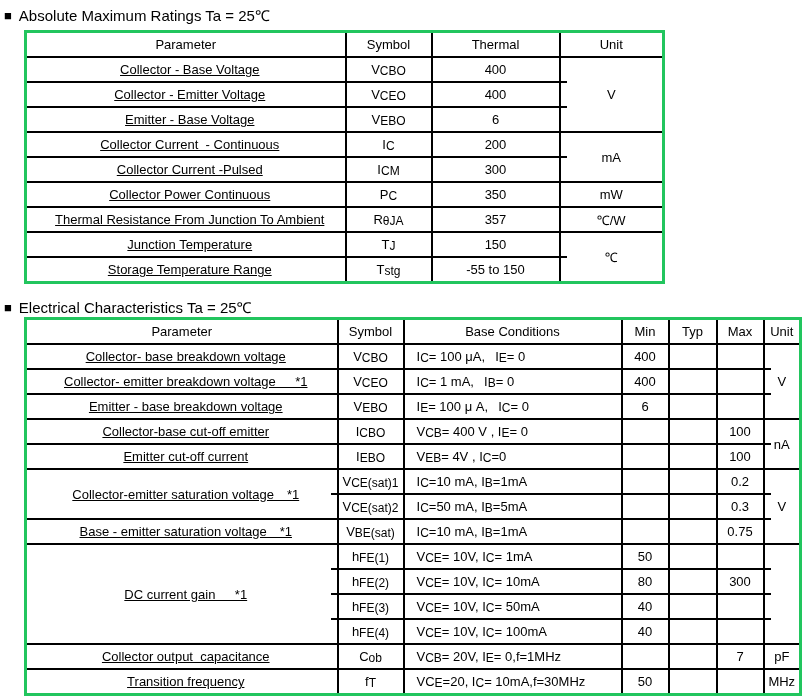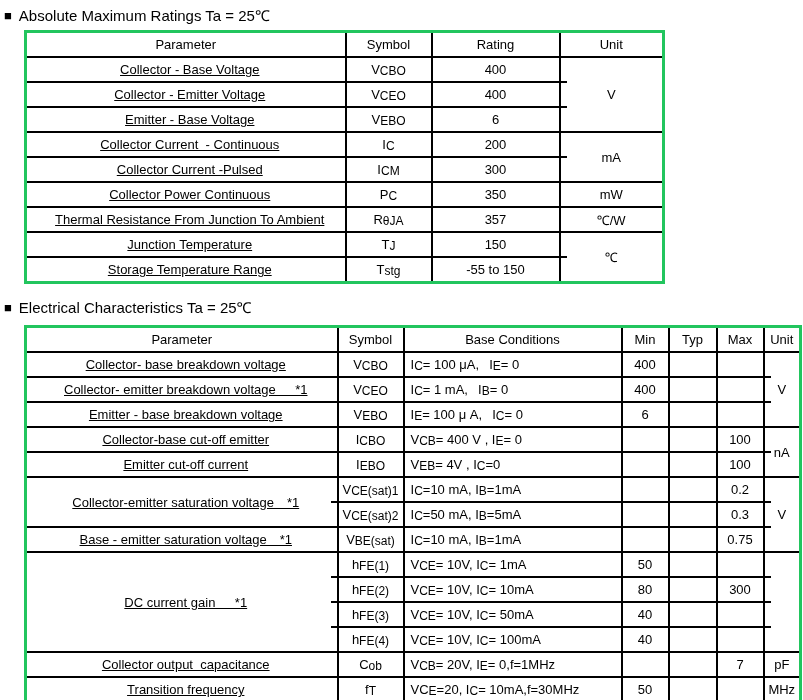--- a/index.html
+++ b/index.html
@@ -2,30 +2,30 @@
 <html><head>
 <meta charset="utf-8">
 <style>
   html,body{
     margin:0;padding:0;background:#ffffff;color:#000;
     width:803px;height:700px;overflow:hidden;
     font-family:"Liberation Sans",sans-serif;
   }
   .title{font-size:15px;margin:5px 0 5px 4px;white-space:pre;}
   .title .bullet{font-size:13px;margin-right:7px;vertical-align:1px;}
-  .title2{margin-top:13px;margin-bottom:8px;}
+  .title2{margin-top:13px;margin-bottom:0;}
   table{border-collapse:collapse;table-layout:fixed;margin-left:24px;border:3px solid #22c55e;}
   td,th{
     border:2px solid #000;height:23px;font-size:13px;font-weight:400;
     padding:0;vertical-align:middle;white-space:pre;overflow:hidden;
   }
   th{text-align:center;}
   td.param{text-align:center;padding-left:8px;text-decoration:underline;}
   td.center{text-align:center;}
-  td.cond{text-align:left;padding-left:6px;}
+  td.cond{text-align:left;padding-left:12px;}
   .sb{font-size:12px;vertical-align:-1px;}
   .rel{position:relative;}
   .tick{position:absolute;width:6px;height:2px;background:#000;}
   .tick-l{left:0;}
   .tick-r{right:0;}
 </style>
 </head>
 <body>
 
 <div class="title"><span class="bullet">■</span><span>Absolute Maximum Ratings Ta = 25℃</span></div>
@@ -34,21 +34,21 @@
   <colgroup>
     <col style="width:320px">
       <col style="width:86px">
       <col style="width:128px">
       <col style="width:104px">
   </colgroup>
   <thead>
     <tr>
       <th>Parameter</th>
       <th>Symbol</th>
-      <th>Rating</th>
+      <th>Thermal</th>
       <th>Unit</th>
     </tr>
   </thead>
   <tbody>
       <tr>
         <td class="param">Collector - Base Voltage</td>
         <td class="center">V<span class="sb">CBO</span></td>
         <td class="center">400</td>
         <td class="center rel" rowspan="3"><div class="tick tick-l" style="top: 23px;"></div><div class="tick tick-l" style="top: 48px;"></div>V</td>
       </tr>

